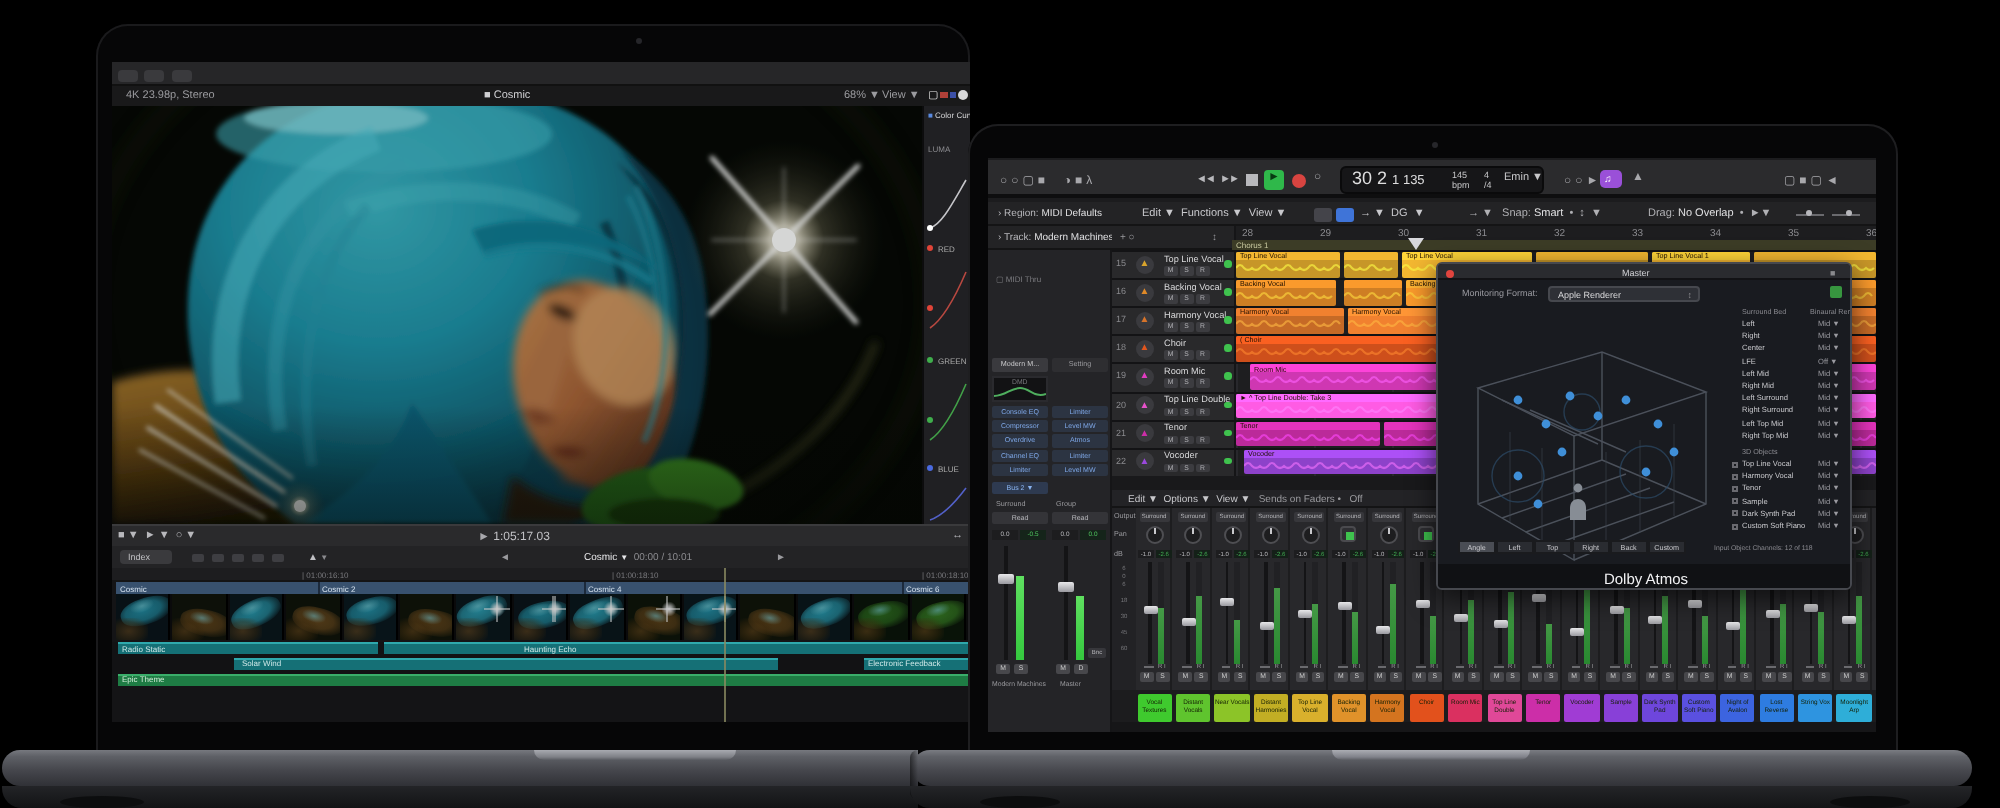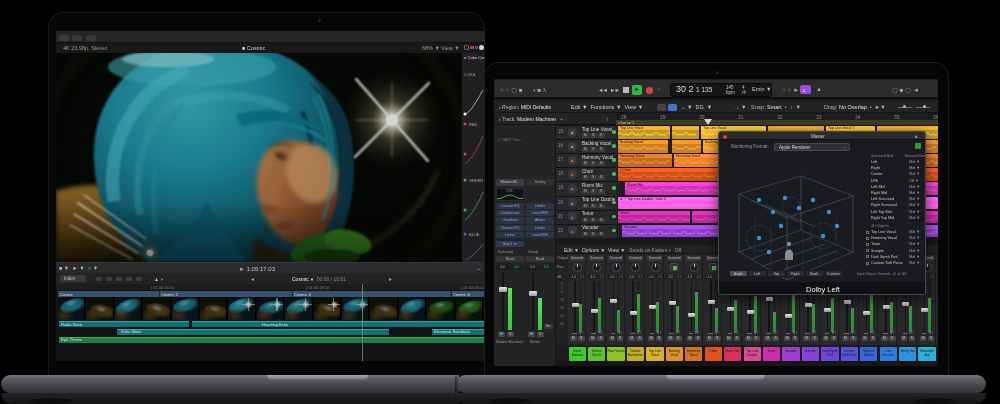--- a/index.html
+++ b/index.html
@@ -1028,21 +1028,21 @@
 <div class="tx" style="left:152px;top:129.0px;font-size:3.8px;color:#c8c8cc;">Custom Soft Piano</div>
 <div class="tx" style="left:190px;top:129.0px;font-size:3.8px;color:#9a9aa0;">Mid ▼</div>
 <div class="a" style="left:10px;top:138px;width:18.6px;height:7px;background:#4a4d54;border:0.5px solid #1a1b1e;color:#c8c8cc;font-size:3.6px;text-align:center;line-height:7px;">Angle</div>
 <div class="a" style="left:29px;top:138px;width:18.6px;height:7px;background:#2a2c31;border:0.5px solid #1a1b1e;color:#c8c8cc;font-size:3.6px;text-align:center;line-height:7px;">Left</div>
 <div class="a" style="left:48px;top:138px;width:18.6px;height:7px;background:#2a2c31;border:0.5px solid #1a1b1e;color:#c8c8cc;font-size:3.6px;text-align:center;line-height:7px;">Top</div>
 <div class="a" style="left:67px;top:138px;width:18.6px;height:7px;background:#2a2c31;border:0.5px solid #1a1b1e;color:#c8c8cc;font-size:3.6px;text-align:center;line-height:7px;">Right</div>
 <div class="a" style="left:86px;top:138px;width:18.6px;height:7px;background:#2a2c31;border:0.5px solid #1a1b1e;color:#c8c8cc;font-size:3.6px;text-align:center;line-height:7px;">Back</div>
 <div class="a" style="left:105px;top:138px;width:18.6px;height:7px;background:#2a2c31;border:0.5px solid #1a1b1e;color:#c8c8cc;font-size:3.6px;text-align:center;line-height:7px;">Custom</div>
 <div class="tx" style="left:138px;top:139.5px;font-size:3.4px;color:#8a8a90;">Input Object Channels: 12 of 118</div>
 <div class="a" style="left:0;top:150px;width:208px;height:14px;background:#101114;"></div>
-<div class="a" style="left:0;top:152.5px;width:208px;text-align:center;font-size:7.5px;color:#f2f2f4;">Dolby Left</div>
+<div class="a" style="left:0;top:152.5px;width:208px;text-align:center;font-size:7.5px;color:#f2f2f4;">Dolby Atmos</div>
 </div>
 </div>
 <div class="a" style="left:716px;top:71px;width:3px;height:3px;background:#26262a;border-radius:50%;"></div>
 <div class="a" style="left:456px;top:375px;width:530px;height:18px;background:linear-gradient(180deg,#7a7c82 0%,#606268 18%,#48494f 55%,#323338 100%);border-radius:10px;"></div>
 <div class="a" style="left:455px;top:375px;width:4px;height:25px;background:linear-gradient(90deg,rgba(0,0,0,0.5),rgba(0,0,0,0));border-radius:10px 0 0 10px;"></div>
 <div class="a" style="left:455px;top:393px;width:531px;height:11px;background:linear-gradient(180deg,#242528 0%,#131416 100%);border-radius:0 0 10px 10px;"></div>
 <div class="a" style="left:666px;top:375px;width:99px;height:5px;background:linear-gradient(180deg,#abadb3 0%,#80828a 70%,#5c5e64 100%);border-radius:0 0 7px 7px;"></div>
 <div class="a" style="left:490px;top:398px;width:40px;height:6px;background:#0c0d0e;border-radius:50%;"></div>
 <div class="a" style="left:915px;top:398px;width:40px;height:6px;background:#0c0d0e;border-radius:50%;"></div>
 </div>

